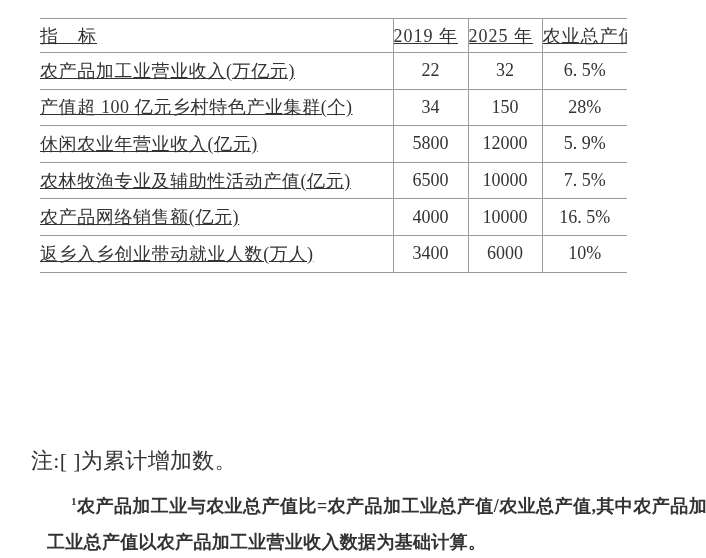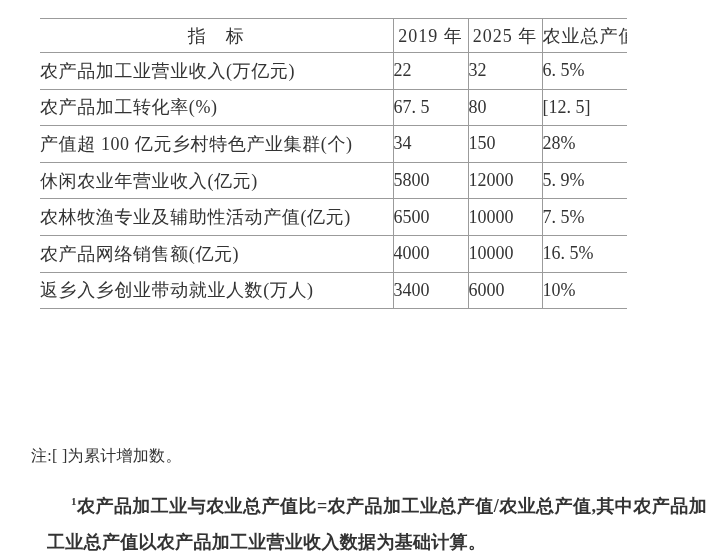--- a/index.html
+++ b/index.html
@@ -35,37 +35,38 @@
     vertical-align: middle;
     white-space: nowrap;
     overflow: hidden;
   }
   .data-table tbody tr:last-child td {
     border-bottom: 1px solid var(--rule);
   }
   .data-table th + th, .data-table td + td {
     border-left: 1px solid var(--rule);
   }
-  .data-table thead th { height: 34px; text-align: center; letter-spacing: 1px; }
+  .data-table thead th { height: 34px; text-align: left; letter-spacing: 1px; text-decoration: underline; }
   .data-table tbody td { height: 36.6px; }
   .c-ind {
     text-align: left;
     padding-left: 11px;
     letter-spacing: 0.6px;
+    text-decoration: underline;
   }
-  .c-num { text-align: left; }
+  .c-num { text-align: center; }
   sup {
     font-size: 11px;
     line-height: 0;
     vertical-align: super;
   }
   .note1 {
     position: absolute;
     left: 31px; top: 446px;
-    font-size: 16px;
+    font-size: 22px;
     letter-spacing: 0.3px;
     white-space: nowrap;
   }
   .footnote {
     position: absolute;
     left: 31px; top: 472px;
     width: 660px;
     margin: 16px;
     font-size: 18px;
     letter-spacing: 0.3px;
@@ -96,26 +97,20 @@
       </tr>
     </thead>
     <tbody id="table-body">
         <tr>
           <td class="c-ind">农产品加工业营业收入(万亿元)</td>
           <td class="c-num">22</td>
           <td class="c-num">32</td>
           <td class="c-num">6. 5%</td>
         </tr>
         <tr>
-          <td class="c-ind">农产品加工转化率(%)</td>
-          <td class="c-num">67. 5</td>
-          <td class="c-num">80</td>
-          <td class="c-num">[12. 5]</td>
-        </tr>
-        <tr>
           <td class="c-ind">产值超 100 亿元乡村特色产业集群(个)</td>
           <td class="c-num">34</td>
           <td class="c-num">150</td>
           <td class="c-num">28%</td>
         </tr>
         <tr>
           <td class="c-ind">休闲农业年营业收入(亿元)</td>
           <td class="c-num">5800</td>
           <td class="c-num">12000</td>
           <td class="c-num">5. 9%</td>

